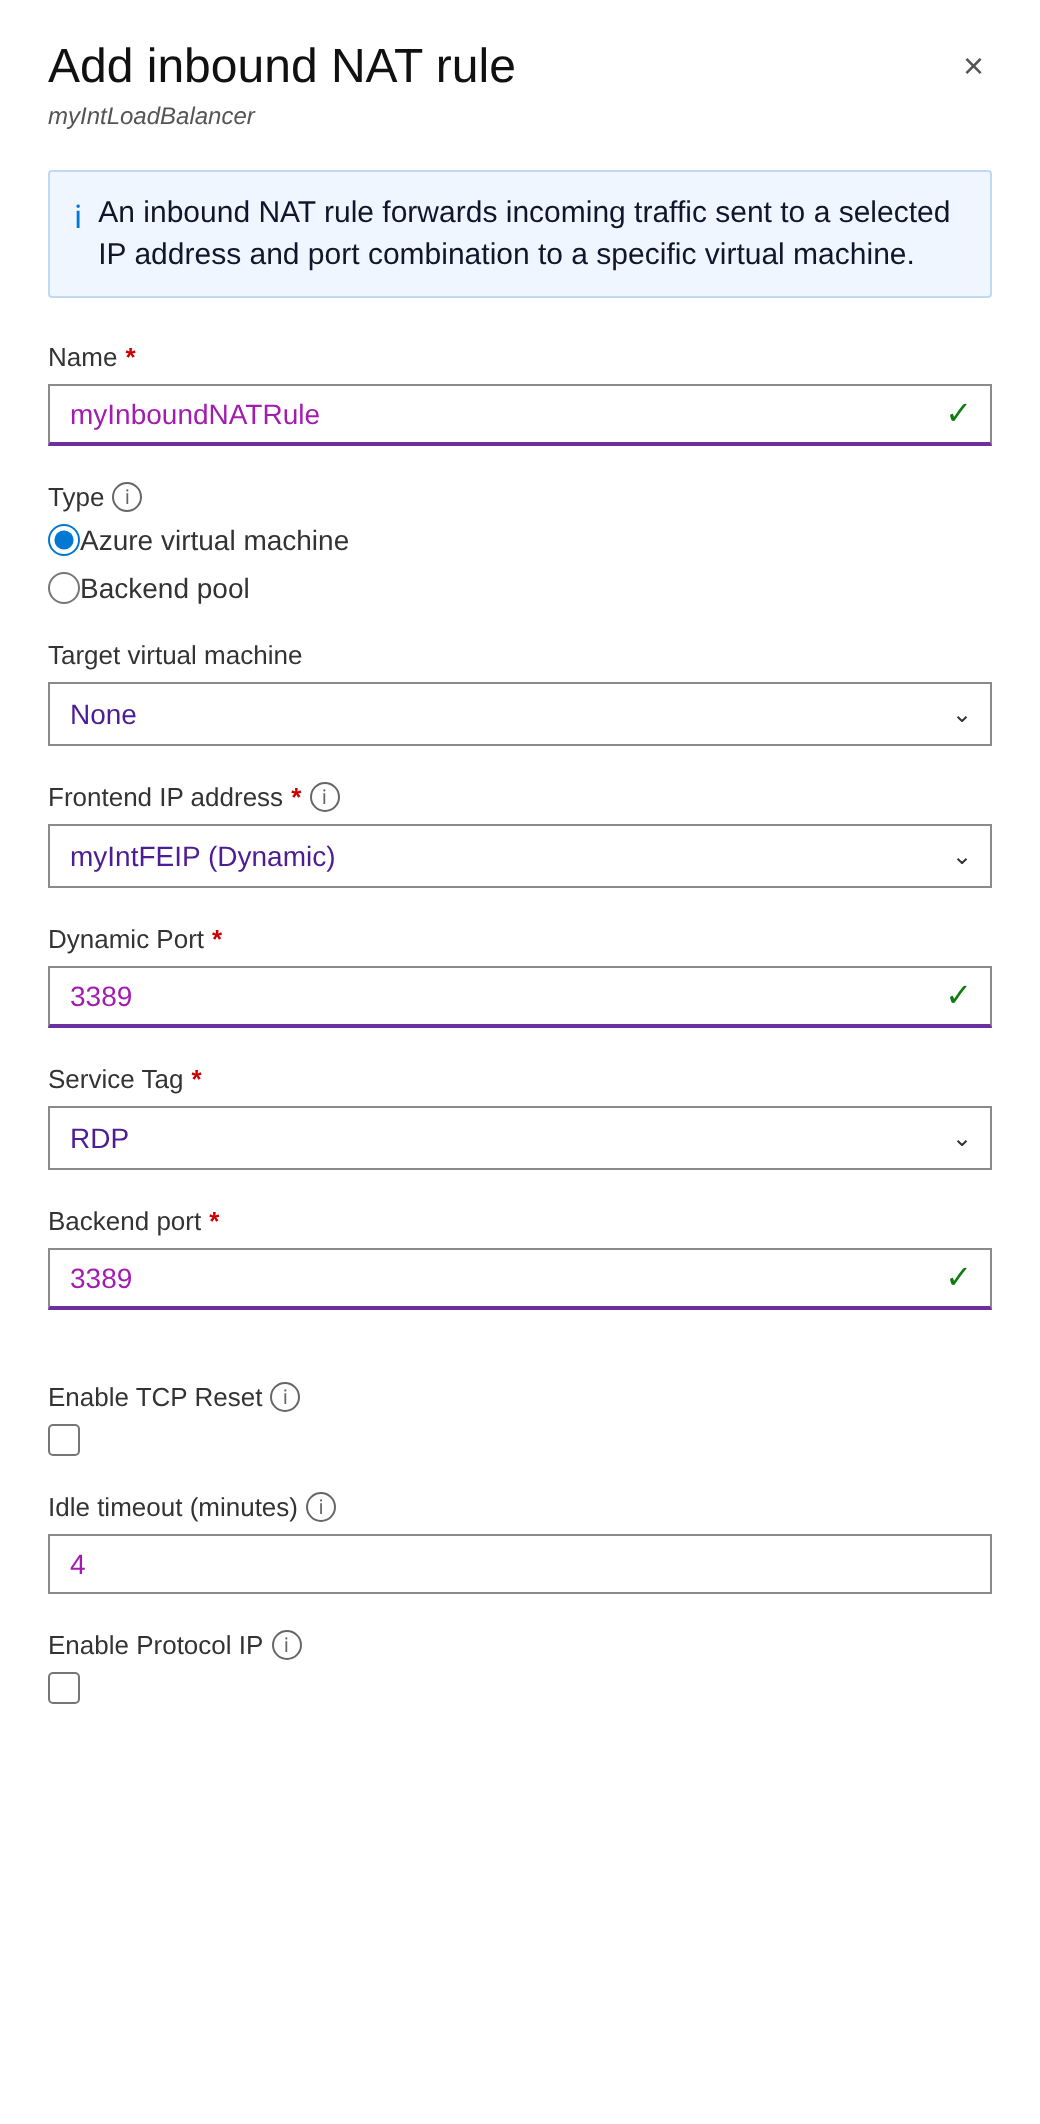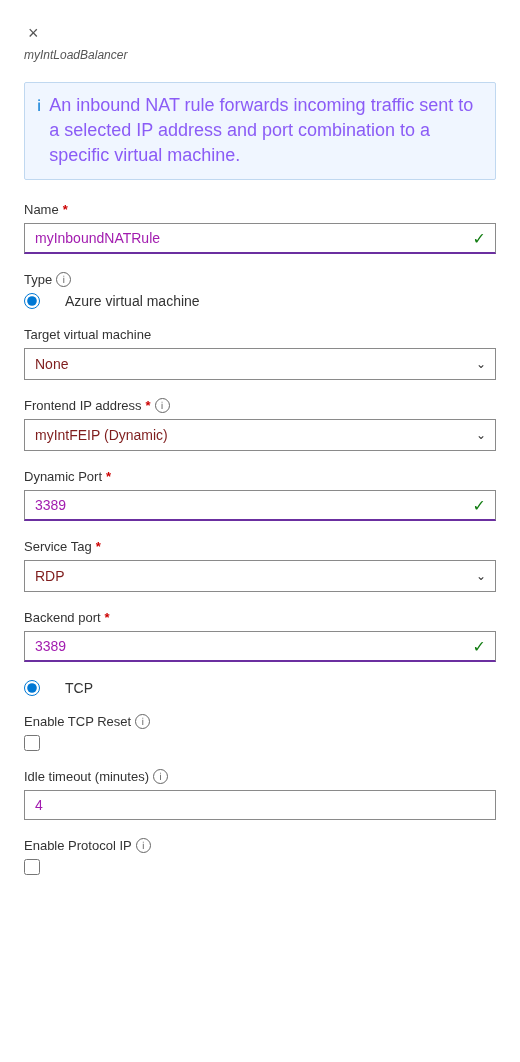--- a/index.html
+++ b/index.html
@@ -49,22 +49,22 @@
       margin-bottom: 22px;
       gap: 8px;
     }
     .info-icon {
       color: #0078d4;
       font-size: 16px;
       flex-shrink: 0;
       margin-top: 1px;
     }
     .info-text {
-      font-size: 18px;
-      color: #8b5cf6;
+      font-size: 15px;
+      color: #0f172a;
       line-height: 1.4;
     }
     .field-group {
       margin-bottom: 18px;
     }
     .field-label {
       font-size: 13px;
       font-weight: 500;
       color: #333;
       margin-bottom: 6px;
@@ -114,21 +114,21 @@
     }
     .dropdown-wrapper {
       position: relative;
     }
     .dropdown-select {
       width: 100%;
       border: 1px solid #8a8a8a;
       padding: 7px 36px 7px 10px;
       font-size: 14px;
       font-family: inherit;
-      color: #7f1d1d;
+      color: #4c1d95;
       background: #fff;
       cursor: pointer;
       appearance: none;
       -webkit-appearance: none;
       outline: none;
     }
     .dropdown-arrow {
       position: absolute;
       right: 10px;
       top: 50%;
@@ -138,21 +138,21 @@
       font-size: 12px;
     }
     .radio-group {
       display: flex;
       flex-direction: column;
       gap: 8px;
     }
     .radio-item {
       display: flex;
       align-items: center;
-      gap: 25px;
+      gap: 0;
       cursor: pointer;
     }
     .radio-input {
       width: 16px;
       height: 16px;
       cursor: pointer;
       accent-color: #0078d4;
       flex-shrink: 0;
     }
     .radio-label {
@@ -174,20 +174,21 @@
       flex-shrink: 0;
     }
     .input-purple-border {
       border-bottom: 2px solid #6b2fa0 !important;
     }
   </style>
 </head>
 <body>
 
 <div class="header">
+  <h1 class="title">Add inbound NAT rule</h1>
   <button class="close-btn">×</button>
 </div>
 <div class="subtitle">myIntLoadBalancer</div>
 
 <div class="info-box">
   <span class="info-icon">ℹ</span>
   <span class="info-text">An inbound NAT rule forwards incoming traffic sent to a selected IP address and port combination to a specific virtual machine.</span>
 </div>
 
 <div class="field-group">
@@ -204,20 +205,24 @@
 <div class="field-group">
   <div class="field-label">
     <span>Type</span>
     <span class="info-circle">ℹ</span>
   </div>
   <div class="radio-group">
     <label class="radio-item">
       <input type="radio" class="radio-input" name="type" checked="" style="">
       <span class="radio-label">Azure virtual machine</span>
     </label>
+    <label class="radio-item">
+      <input type="radio" class="radio-input" name="type" style="">
+      <span class="radio-label">Backend pool</span>
+    </label>
   </div>
 </div>
 
 <div class="field-group">
   <div class="field-label">
     <span>Target virtual machine</span>
   </div>
   <div class="dropdown-wrapper">
     <select class="dropdown-select">
       <option>None</option>
@@ -270,24 +275,20 @@
     <span class="required">*</span>
   </div>
   <div class="input-wrapper">
     <input type="text" class="text-input input-purple-border" value="3389" style="">
     <span class="input-check">✓</span>
   </div>
 </div>
 
 <div class="field-group">
   <div class="radio-group">
-    <label class="radio-item">
-      <input type="radio" class="radio-input" name="protocol" checked="" style="">
-      <span class="radio-label">TCP</span>
-    </label>
   </div>
 </div>
 
 <div class="field-group">
   <div class="field-label">
     <span>Enable TCP Reset</span>
     <span class="info-circle">ℹ</span>
   </div>
   <label class="checkbox-item">
     <input type="checkbox" class="checkbox-input" style="">

